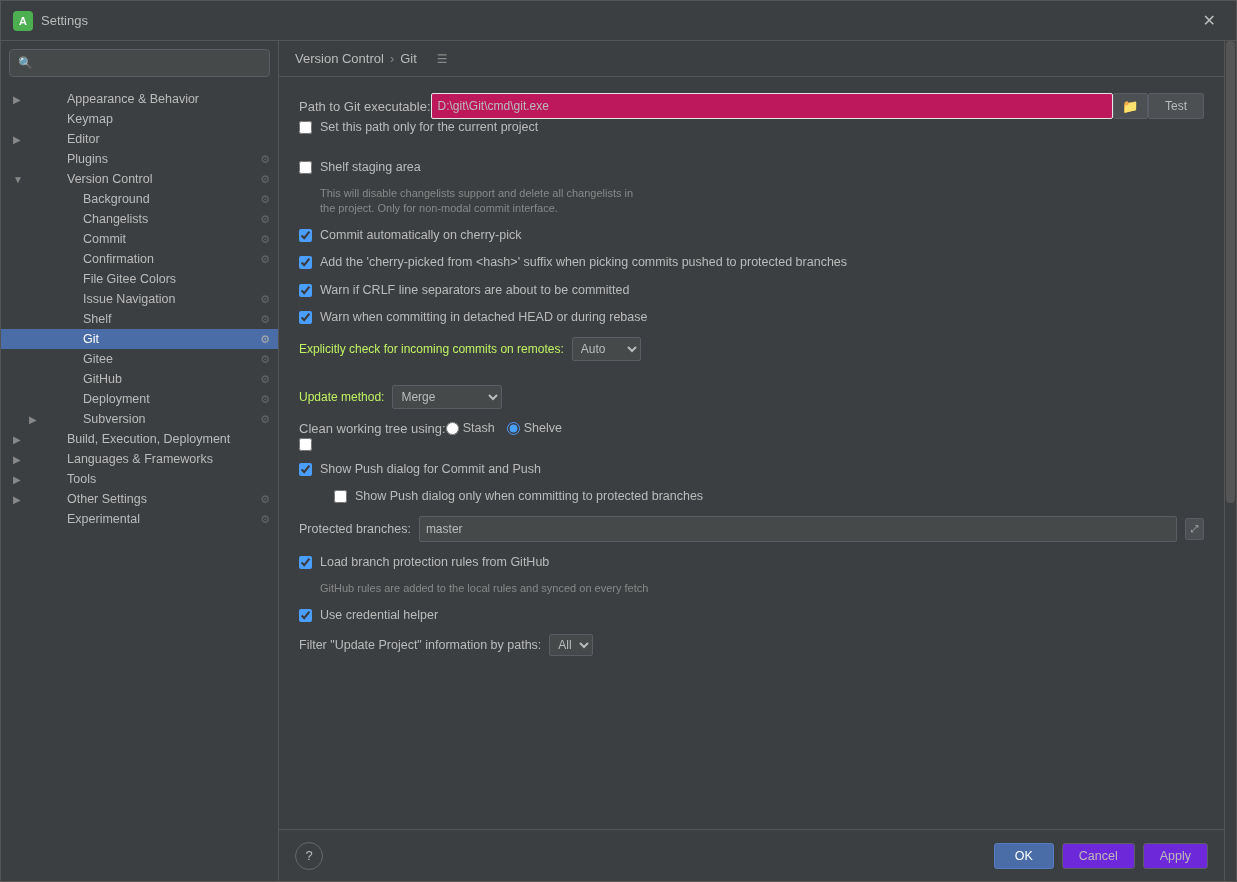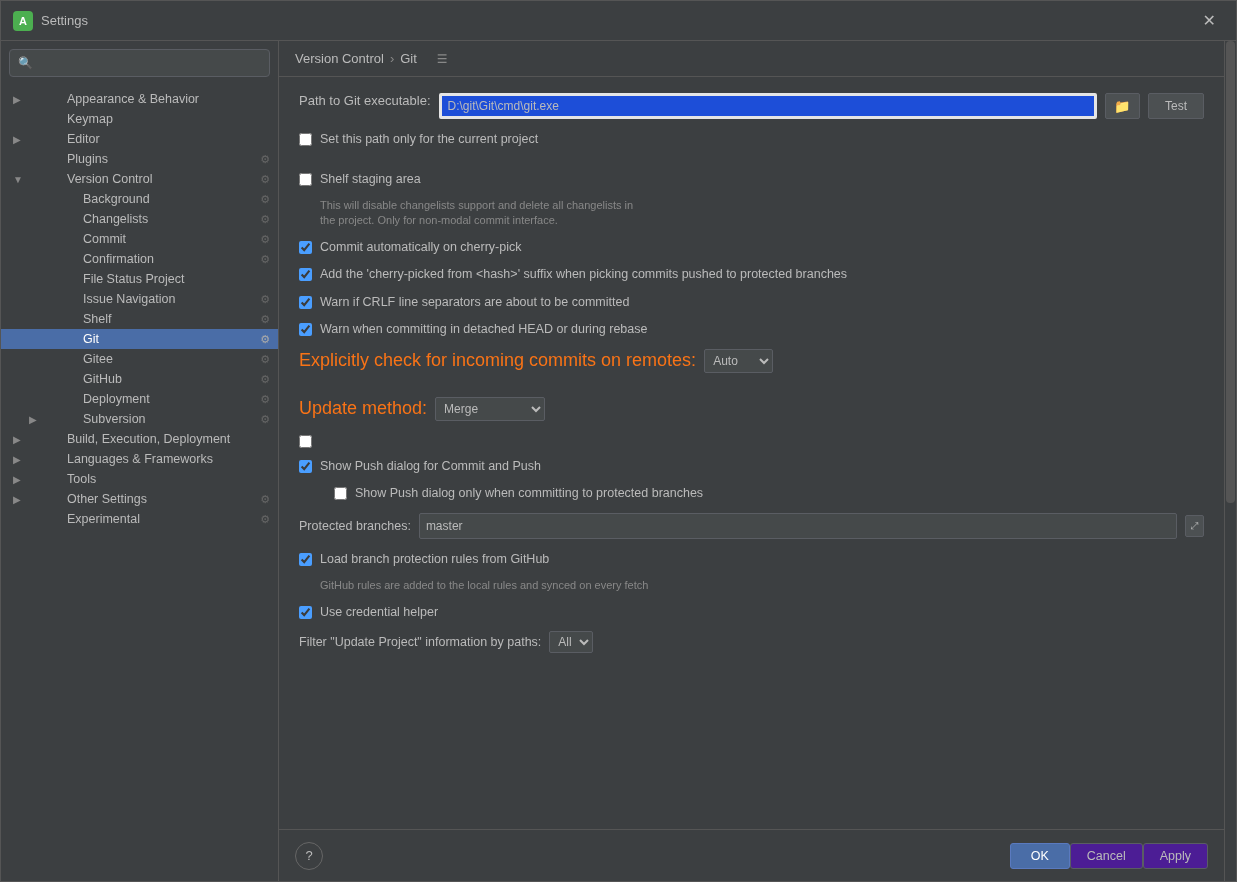--- a/index.html
+++ b/index.html
@@ -146,30 +146,29 @@
       flex: 1;
       overflow-y: auto;
       padding: 16px 20px;
       background: #3c3f41;
     }
     .settings-panel::-webkit-scrollbar { width: 8px; }
     .settings-panel::-webkit-scrollbar-track { background: #3c3f41; }
     .settings-panel::-webkit-scrollbar-thumb { background: #555; border-radius: 4px; }
     .setting-row {
       display: flex;
-      margin-bottom: 12px;
-      gap: 8px;
+      align-items: center;
     }
     .setting-row label {
       color: #bbbbbb;
       white-space: nowrap;
     }
     .setting-row input[type="text"] {
-      background: #1d4ed8;
-      border: 3px solid #e5e5e5;
+      background: #be185d;
+      border: 1px solid #e5e5e5;
       color: #bbbbbb;
       padding: 3px 6px;
       font-size: 12px;
       border-radius: 2px;
       outline: none;
     }
     .path-input {
       flex: 1;
       background: #45494a;
       border: 1px solid #5a5d63;
@@ -227,21 +226,21 @@
       margin-bottom: 10px;
       line-height: 1.4;
     }
     .separator { height: 12px; }
     .select-row {
       display: flex;
       align-items: center;
       margin-bottom: 12px;
       gap: 8px;
     }
-    .select-row label { color: #f97316; font-size: 18px; }
+    .select-row label { color: #bef264; font-size: 12px; }
     select {
       background: #45494a;
       border: 1px solid #5a5d63;
       color: #bbbbbb;
       padding: 2px 4px;
       font-size: 12px;
       border-radius: 2px;
       outline: none;
       cursor: pointer;
       height: 24px;
@@ -330,34 +329,34 @@
       color: #bbbbbb;
       display: flex;
       align-items: center;
       justify-content: center;
       cursor: pointer;
       font-size: 13px;
     }
     .footer-buttons {
       margin-left: auto;
       display: flex;
-      gap: 0;
+      gap: 8px;
       justify-content: flex-end;
     }
     .btn-ok {
       background: #4a6da7;
       border: 1px solid #5a7abf;
       color: white;
       padding: 5px 20px;
       cursor: pointer;
       border-radius: 3px;
       font-size: 12.5px;
     }
     .btn-cancel, .btn-apply {
-      background: #4c1d95;
+      background: #6d28d9;
       border: 1px solid #5a5d63;
       color: #bbbbbb;
       padding: 5px 16px;
       cursor: pointer;
       border-radius: 3px;
       font-size: 12.5px;
     }
   </style>
 </head>
 <body>
@@ -437,21 +436,21 @@
         <div class="tree-item">
           <span class="indent" style="width:20px"></span>
           <span class="expand-arrow" style="width:16px"></span>
           <span class="item-label">Confirmation</span>
           <span class="item-gear">⚙</span>
         </div>
 
         <div class="tree-item">
           <span class="indent" style="width:20px"></span>
           <span class="expand-arrow" style="width:16px"></span>
-          <span class="item-label">File Status Project</span>
+          <span class="item-label">File Gitee Colors</span>
         </div>
 
         <div class="tree-item">
           <span class="indent" style="width:20px"></span>
           <span class="expand-arrow" style="width:16px"></span>
           <span class="item-label">Issue Navigation</span>
           <span class="item-gear">⚙</span>
         </div>
 
         <div class="tree-item">
@@ -598,20 +597,33 @@
 
         <div class="select-row">
           <label>Update method:</label>
           <select>
             <option>Merge</option>
             <option>Rebase</option>
             <option>Branch Default</option>
           </select>
         </div>
 
+        <div class="setting-row">
+          <label>Clean working tree using:</label>
+          <div class="radio-group">
+            <label class="radio-option">
+              <input type="radio" name="clean-working-tree" value="stash" style="">
+              <span>Stash</span>
+            </label>
+            <label class="radio-option">
+              <input type="radio" name="clean-working-tree" value="shelve" checked="" style="">
+              <span>Shelve</span>
+            </label>
+          </div>
+        </div>
 
         <div class="checkbox-row">
           <input type="checkbox" id="auto-update" style="">
         </div>
 
         <div class="checkbox-row">
           <input type="checkbox" id="show-push-dialog" checked="" style="">
           <label class="checkbox-label" for="show-push-dialog">Show Push dialog for Commit and Push</label>
         </div>
 

